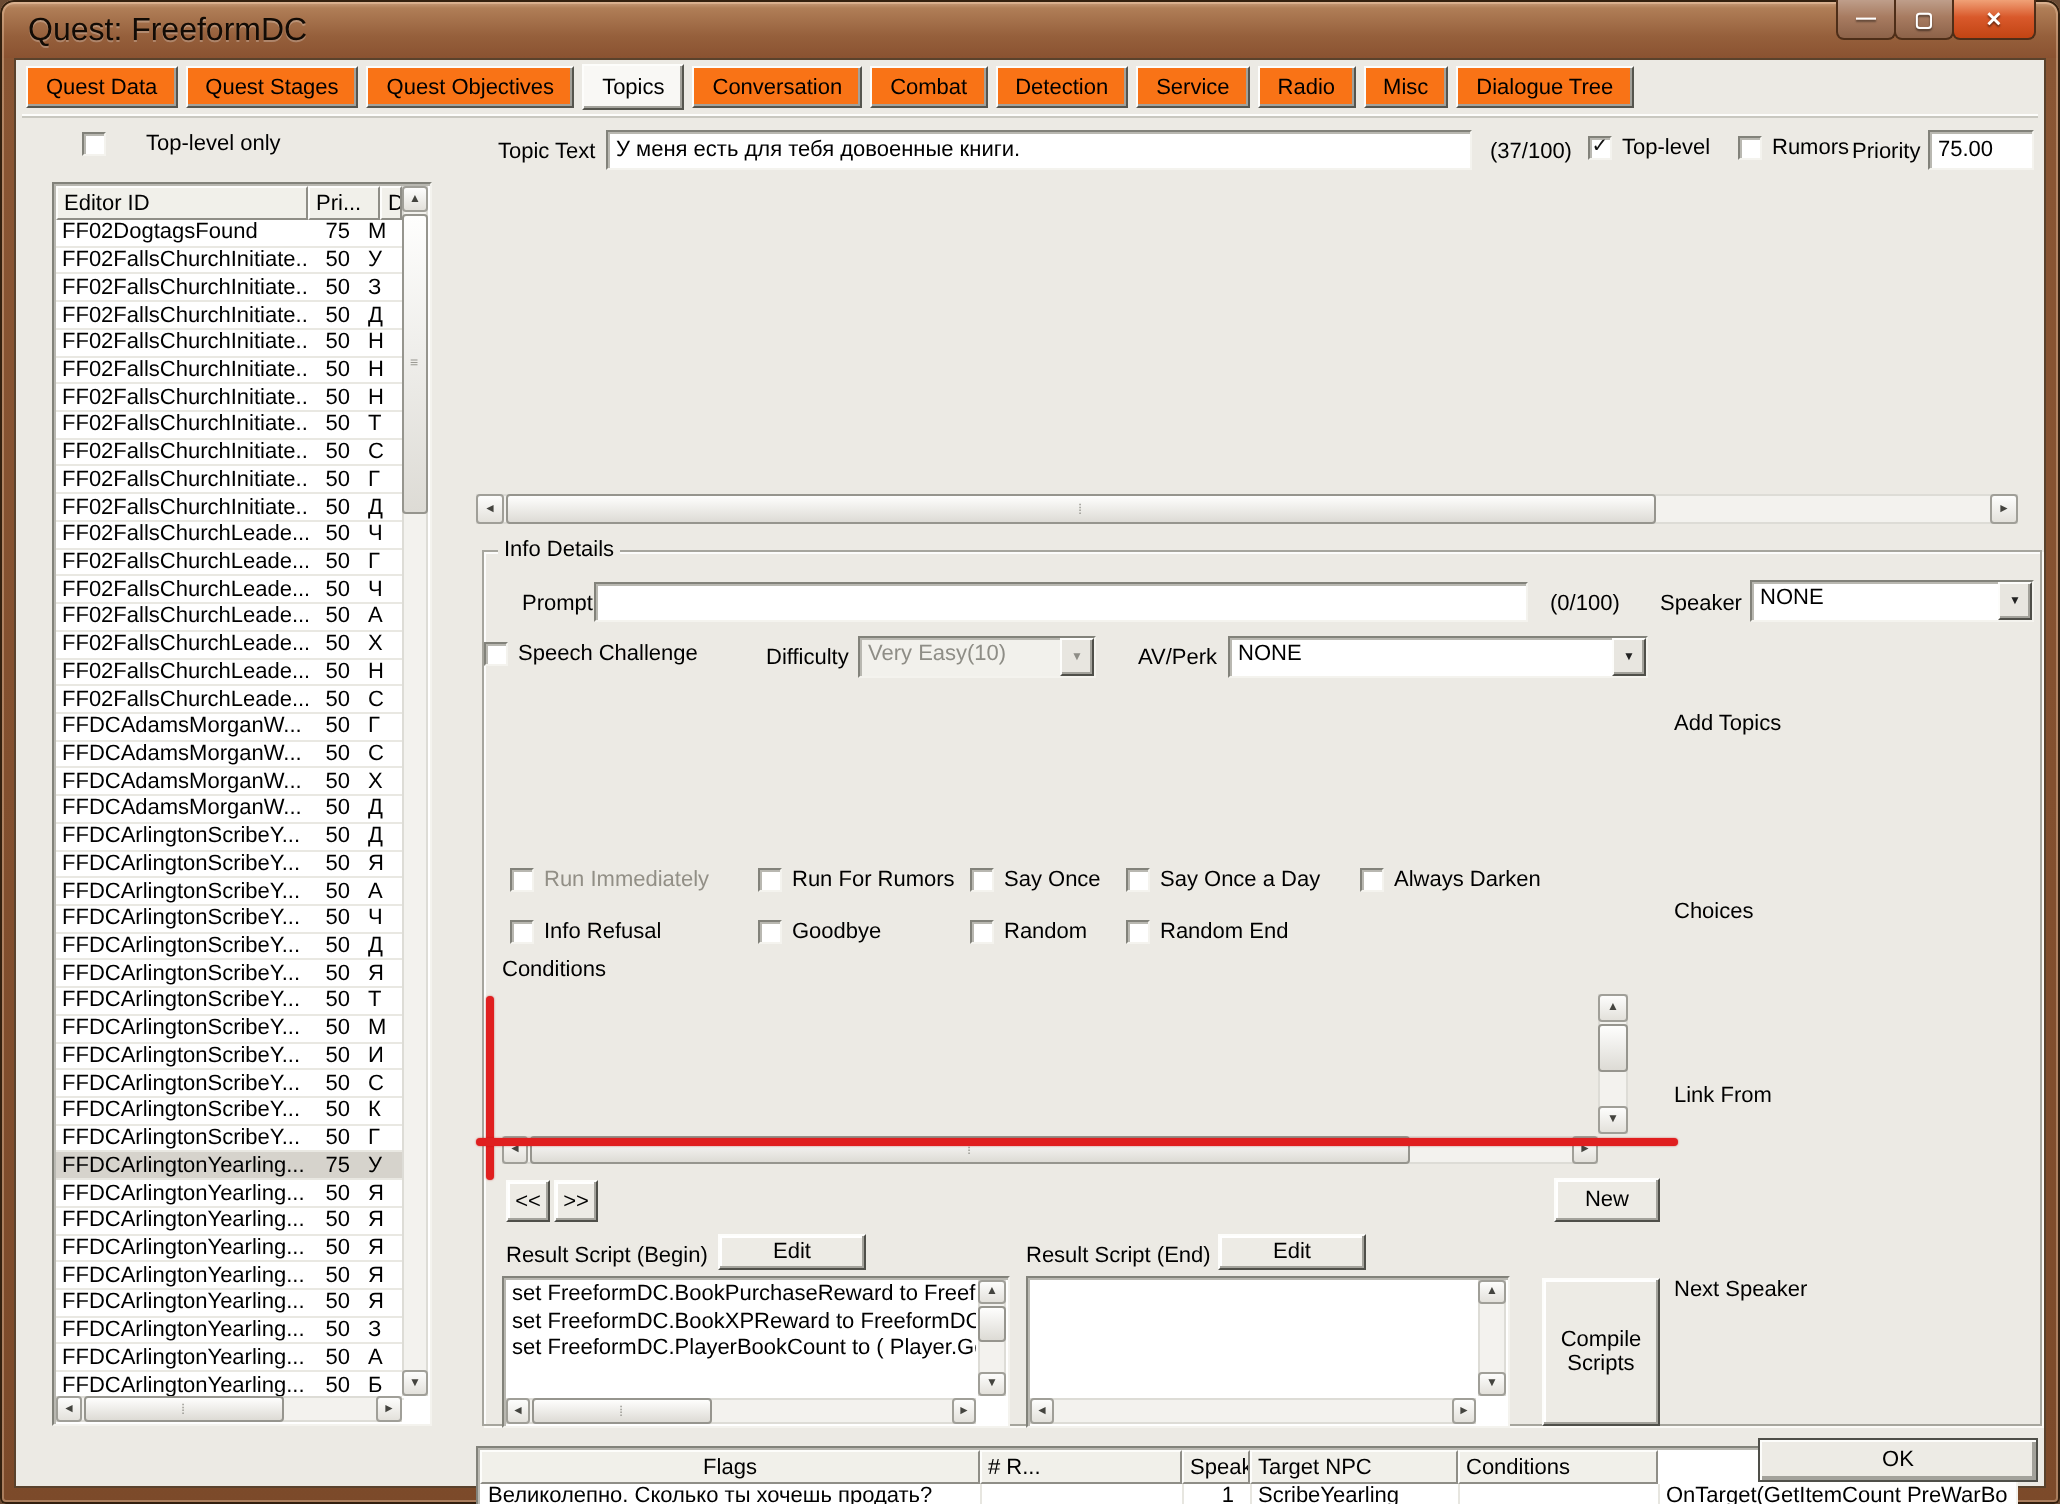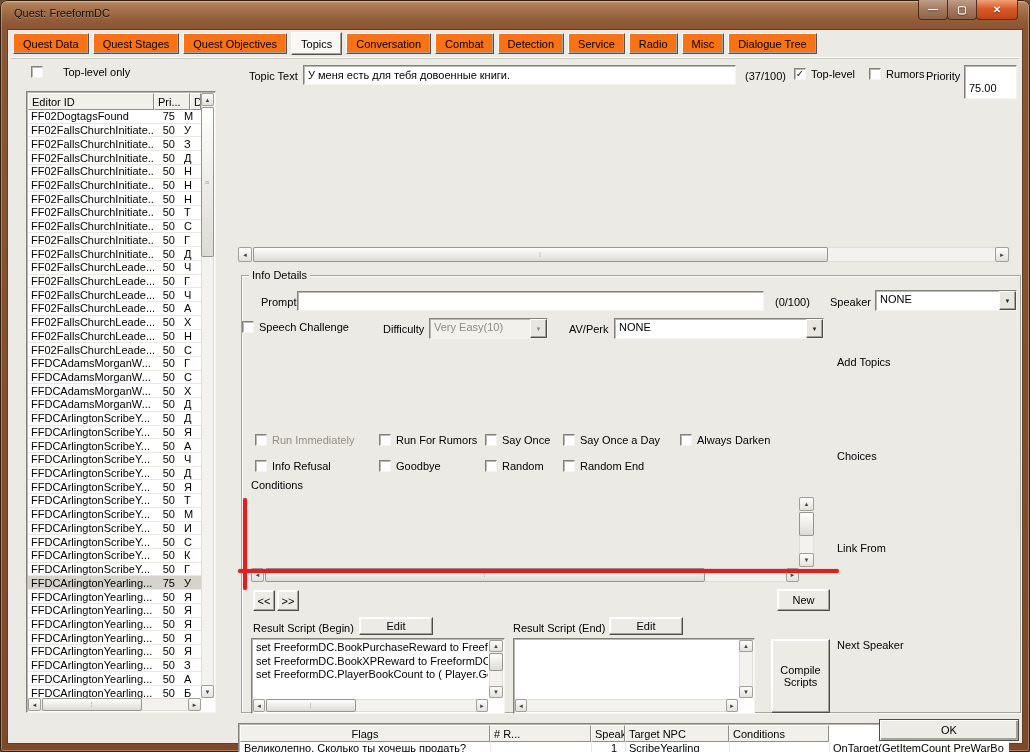--- a/index.html
+++ b/index.html
@@ -5,21 +5,21 @@
   html,body{margin:0;padding:0;background:#6a4a33;}
   *{box-sizing:border-box;}
   body{font-family:"Liberation Sans",sans-serif;font-size:11px;color:#000;}
   #stage{position:relative;width:1030px;height:752px;overflow:hidden;}
   .abs{position:absolute;}
 
   
   .frame{position:absolute;inset:0;border-radius:7px 7px 3px 3px;
     background:linear-gradient(#d2a988 0,#b07e57 4px,#96603c 18px,#8a5231 29px,#8a5634 29px,#7c4a2a 100%);
     box-shadow:inset 0 0 0 1px #33200f, inset 0 0 0 2px rgba(255,220,190,.35);}
-  .titlebar-text{position:absolute;left:14px;top:7px;font-size:11px;color:#120b05;text-shadow:0 1px 0 rgba(255,255,255,.25);}
+  .titlebar-text{position:absolute;left:14px;top:7px;font-size:16px;color:#120b05;text-shadow:0 1px 0 rgba(255,255,255,.25);}
   .capbtns{position:absolute;right:12px;top:0;display:flex;}
   .capbtn{height:20px;border:1px solid #4e2e18;border-top:none;display:flex;align-items:center;justify-content:center;
     color:#fff;font-size:10px;border-radius:0 0 4px 4px;margin-left:-1px;
     background:linear-gradient(rgba(255,255,255,.32),rgba(255,255,255,.08) 45%,rgba(0,0,0,.12));}
   .capbtn.min,.capbtn.max{width:30px;background-color:#a07053;}
   .capbtn.close{width:42px;background:linear-gradient(#f0a177,#d9592b 45%,#c24413);}
   .capbtn span{text-shadow:0 1px 1px rgba(0,0,0,.5);font-weight:bold;}
 
   
   .dialog{position:absolute;left:7px;top:29px;width:1016px;height:715px;background:#eceae4;border:1px solid #5a422c;}
@@ -133,21 +133,21 @@
         </div>
         <div class="tab">
           <span>Misc</span>
         </div>
         <div class="tab">
           <span>Dialogue Tree</span>
         </div>
       </div>
     <div class="tabline"></div>
 
-    <div class="abs cb" style="left:23px;top:36px;gap:20px;">
+    <div class="abs cb" style="left:33px;top:36px;gap:20px;">
       <span class="cbbox"></span>
       <span class="cblabel">Top-level only</span>
     </div>
 
     <div class="abs lv" style="left:18px;top:61px;width:190px;height:622px;">
       <div class="abs" style="left:1px;top:1px;right:14px;height:17px;display:grid;grid-template-columns:126px 36px 1fr;">
         <div class="colhdr">Editor ID</div>
         <div class="colhdr">Pri...</div>
         <div class="colhdr">D</div>
       </div>
@@ -436,21 +436,21 @@
       <span class="cbbox">
           <span>✓</span>
         </span>
       <span class="cblabel">Top-level</span>
     </div>
     <div class="abs cb" style="left:861px;top:38px;">
       <span class="cbbox"></span>
       <span class="cblabel">Rumors</span>
     </div>
     <div class="abs lbl" style="left:918px;top:40px;">Priority</div>
-    <div class="abs sunken" style="left:956px;top:35px;width:53px;height:20px;padding:16px 4px;">75.00</div>
+    <div class="abs sunken" style="left:956px;top:35px;width:53px;height:20px;padding:3px 4px;">75.00</div>
 
     <div class="abs lv" style="left:230px;top:71px;width:771px;height:146px;">
       <div class="abs" style="left:1px;top:1px;right:1px;height:17px;display:grid;grid-template-columns:250px 101px 34px 104px 100px 1fr;">
         <div class="colhdr" style="text-align:center;">Flags</div>
         <div class="colhdr"># R...</div>
         <div class="colhdr">Speaker NPC</div>
         <div class="colhdr">Target NPC</div>
         <div class="colhdr">Conditions</div>
       </div>
       <div class="abs rowlines" style="left:1px;top:18px;right:1px;height:127px;">

